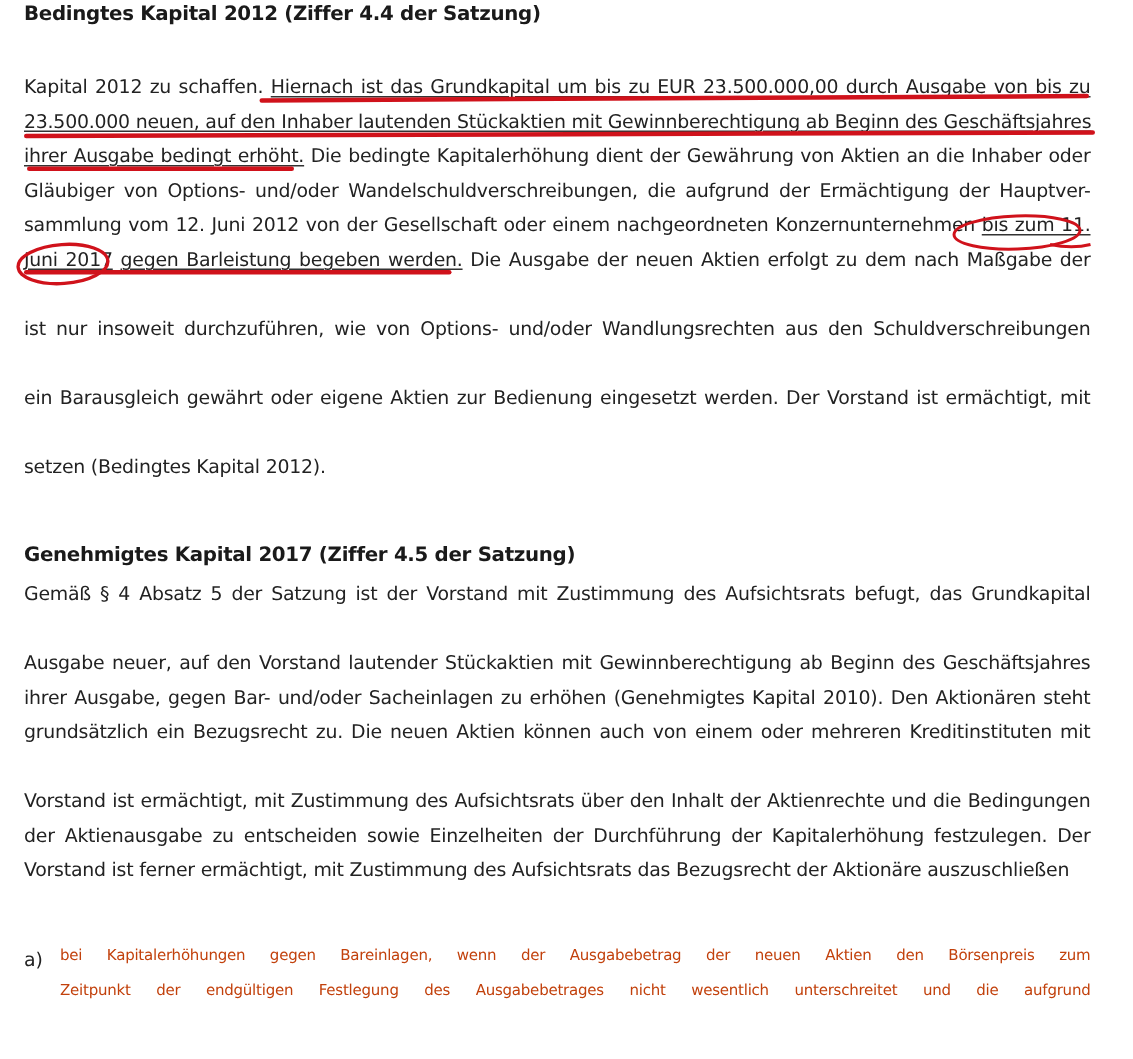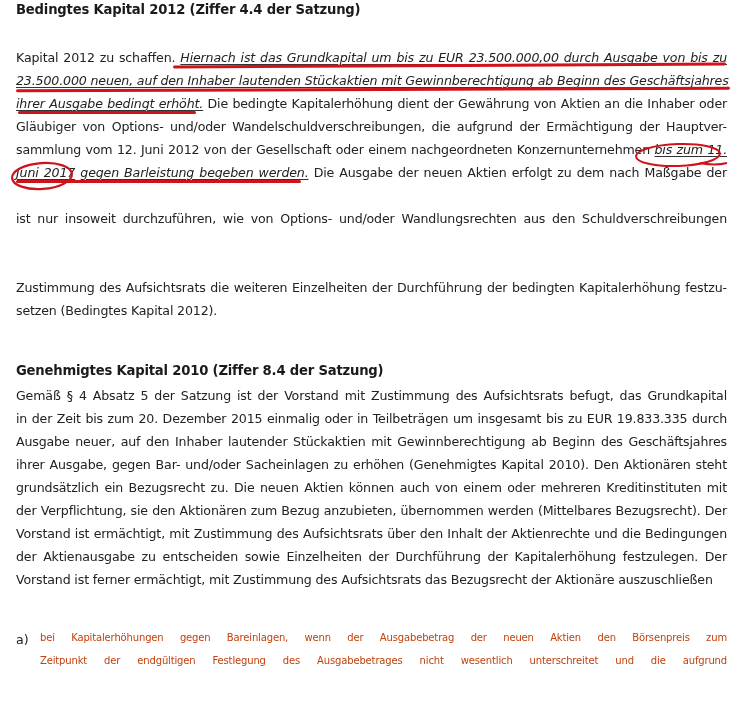--- a/index.html
+++ b/index.html
@@ -13,21 +13,21 @@
     letter-spacing: -0.2px; white-space: nowrap; color: #1a1a1a;
   }
   .line {
     position: absolute; left: 16px; font-size: 12.6px; white-space: nowrap;
     letter-spacing: -0.15px; color: #222;
   }
   .justify { width: 711px; text-align: justify; text-align-last: justify; }
   .item-label { position: absolute; left: 16px; font-size: 12.6px; color:#222; }
   .item-line { position: absolute; left: 40px; font-size: 10px; white-space: nowrap; letter-spacing: -0.15px; color:#c2410c; }
   .item-justify { width: 687px; text-align: justify; text-align-last: justify; }
-  .ul { text-decoration: underline; text-decoration-color: #333; text-underline-offset: 2px; font-style: italic; }
+  .ul { text-decoration: underline; text-decoration-color: #333; text-underline-offset: 2px; }
   .red-stroke { position: absolute; background: #d0121b; border-radius: 2px; }
   svg.annot { position: absolute; left: 0; top: 0; overflow: visible; pointer-events: none; }
 </style>
 </head>
 <body>
 
 <div class="page">
 
   <div class="heading" style="top:2px">Bedingtes Kapital 2012 (Ziffer 4.4 der Satzung)</div>
 
@@ -51,30 +51,28 @@
     <span class="ul">bis zum 11.</span>
   </div>
 
   <div class="line justify" style="top:165px">
     <span class="ul">Juni 2017</span>
     <span class="ul">gegen Barleistung begeben werden.</span>
     <span>Die Ausgabe der neuen Aktien erfolgt zu dem nach Maßgabe der</span>
   </div>
 
   <div class="line justify" style="top:211px">ist nur insoweit durchzuführen, wie von Options- und/oder Wandlungsrechten aus den Schuldverschreibungen</div>
-  <div class="line justify" style="top:280px">Zustimmung des Aufsichtsrats die weiteren Einzelheiten der Durchführung der bedingten Kapitalerhöhung festzu-</div>
+  <div class="line justify" style="top:257px">ein Barausgleich gewährt oder eigene Aktien zur Bedienung eingesetzt werden. Der Vorstand ist ermächtigt, mit</div>
   <div class="line" style="top:303px">setzen (Bedingtes Kapital 2012).</div>
 
-  <div class="heading" style="top:363px">Genehmigtes Kapital 2010 (Ziffer 8.4 der Satzung)</div>
+  <div class="heading" style="top:363px">Genehmigtes Kapital 2017 (Ziffer 4.5 der Satzung)</div>
   <div class="line justify" style="top:388px">Gemäß § 4 Absatz 5 der Satzung ist der Vorstand mit Zustimmung des Aufsichtsrats befugt, das Grundkapital</div>
-  <div class="line justify" style="top:411px">in der Zeit bis zum 20. Dezember 2015 einmalig oder in Teilbeträgen um insgesamt bis zu EUR 19.833.335 durch</div>
-  <div class="line justify" style="top:434px">Ausgabe neuer, auf den Inhaber lautender Stückaktien mit Gewinnberechtigung ab Beginn des Geschäftsjahres</div>
+  <div class="line justify" style="top:434px">Ausgabe neuer, auf den Vorstand lautender Stückaktien mit Gewinnberechtigung ab Beginn des Geschäftsjahres</div>
   <div class="line justify" style="top:457px">ihrer Ausgabe, gegen Bar- und/oder Sacheinlagen zu erhöhen (Genehmigtes Kapital 2010). Den Aktionären steht</div>
   <div class="line justify" style="top:480px">grundsätzlich ein Bezugsrecht zu. Die neuen Aktien können auch von einem oder mehreren Kreditinstituten mit</div>
-  <div class="line justify" style="top:503px">der Verpflichtung, sie den Aktionären zum Bezug anzubieten, übernommen werden (Mittelbares Bezugsrecht). Der</div>
   <div class="line justify" style="top:526px">Vorstand ist ermächtigt, mit Zustimmung des Aufsichtsrats über den Inhalt der Aktienrechte und die Bedingungen</div>
   <div class="line justify" style="top:549px">der Aktienausgabe zu entscheiden sowie Einzelheiten der Durchführung der Kapitalerhöhung festzulegen. Der</div>
   <div class="line" style="top:572px">Vorstand ist ferner ermächtigt, mit Zustimmung des Aufsichtsrats das Bezugsrecht der Aktionäre auszuschließen</div>
 
   <div class="item-label" style="top:632px">a)</div>
   <div class="item-line item-justify" style="top:632px">bei Kapitalerhöhungen gegen Bareinlagen, wenn der Ausgabebetrag der neuen Aktien den Börsenpreis zum</div>
   <div class="item-line item-justify" style="top:655px">Zeitpunkt der endgültigen Festlegung des Ausgabebetrages nicht wesentlich unterschreitet und die aufgrund</div>
 
   <div class="red-stroke" style="left:173px; top:64px; width:553px; height:3px; transform:rotate(-0.3deg);"></div>
   <div class="red-stroke" style="left:16px; top:88px; width:714px; height:3px; transform:rotate(-0.2deg);"></div>

